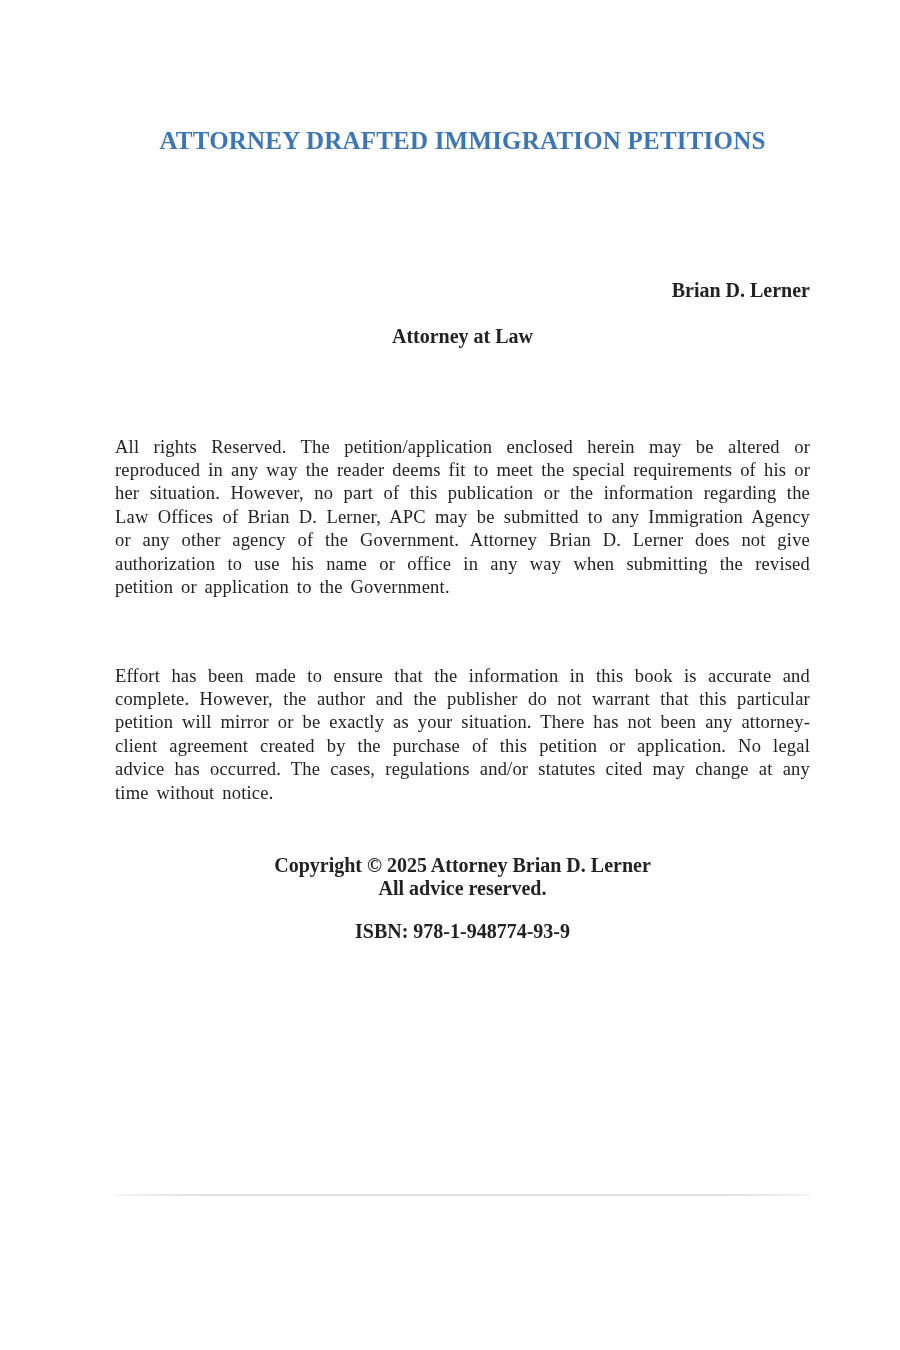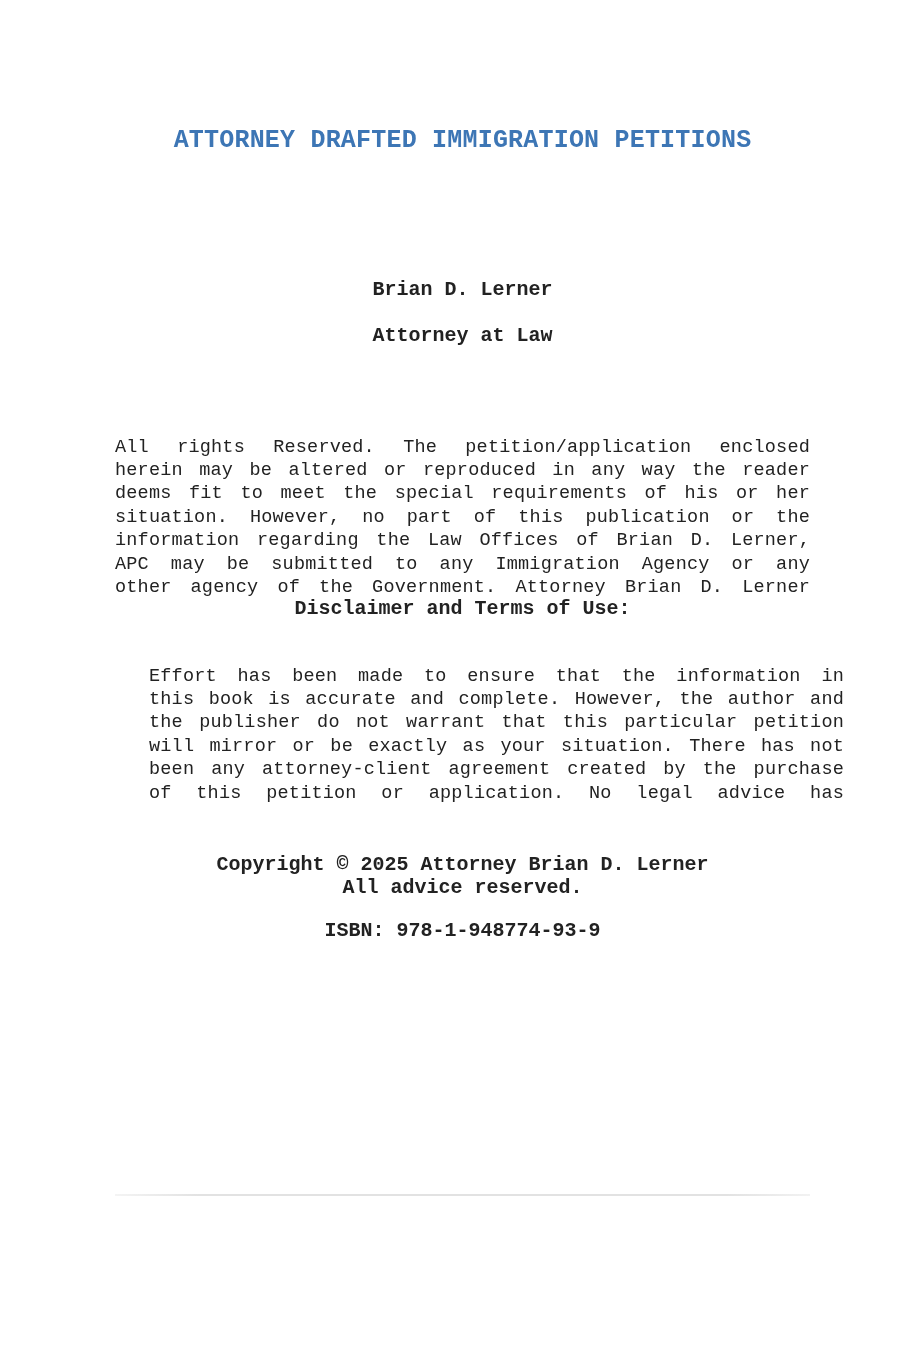--- a/index.html
+++ b/index.html
@@ -5,21 +5,21 @@
   html, body {
     margin: 0;
     padding: 0;
     background: #ffffff;
   }
   .page {
     position: relative;
     width: 900px;
     height: 1316px;
     background: var(--background, #ffffff);
-    font-family: Liberation Mono, monospace;
+    font-family: Liberation Serif, serif;
     color: var(--body-text, #222222);
     overflow: hidden;
   }
   .block {
     position: absolute;
     left: 115px;
     width: 695px;
   }
   .centered { text-align: center; }
 
@@ -35,20 +35,21 @@
     top: 191px;
     font-size: 20px;
     line-height: 24px;
     font-weight: bold;
   }
   .author-name {
     top: 278px;
     font-size: 20px;
     line-height: 24px;
     font-weight: bold;
+    text-align: right;
   }
   .author-title {
     top: 324px;
     font-size: 20px;
     line-height: 24px;
     font-weight: bold;
   }
   .body-para {
     font-size: 18.5px;
     line-height: 23.4px;
@@ -63,21 +64,20 @@
   }
   .disclaimer-heading {
     top: 597px;
     font-size: 20px;
     line-height: 24px;
     font-weight: bold;
   }
   .disclaimer-para {
     top: 646px;
     height: 141px;
-    margin-left: 34px;
   }
   .copyright-line {
     top: 853px;
     font-size: 20px;
     line-height: 24px;
     font-weight: bold;
   }
   .all-rights-line {
     top: 876px;
     font-size: 20px;
@@ -107,21 +107,20 @@
 
   <h1 class="block centered doc-title">ATTORNEY DRAFTED IMMIGRATION PETITIONS</h1>
 
 
   <div class="block centered author-name">Brian D. Lerner</div>
 
   <div class="block centered author-title">Attorney at Law</div>
 
   <p class="block body-para rights-para">All rights Reserved. The petition/application enclosed herein may be altered or reproduced in any way the reader deems fit to meet the special requirements of his or her situation. However, no part of this publication or the information regarding the Law Offices of Brian D. Lerner, APC may be submitted to any Immigration Agency or any other agency of the Government. Attorney Brian D. Lerner does not give authorization to use his name or office in any way when submitting the revised petition or application to the Government.</p>
 
-  <div class="block centered disclaimer-heading">Disclaimer and Terms of Use:</div>
 
   <p class="block body-para disclaimer-para">Effort has been made to ensure that the information in this book is accurate and complete. However, the author and the publisher do not warrant that this particular petition will mirror or be exactly as your situation. There has not been any attorney-client agreement created by the purchase of this petition or application. No legal advice has occurred. The cases, regulations and/or statutes cited may change at any time without notice.</p>
 
   <div class="block centered copyright-line">Copyright © 2025 Attorney Brian D. Lerner</div>
 
   <div class="block centered all-rights-line">All advice reserved.</div>
 
   <div class="block centered isbn-line">ISBN: 978-1-948774-93-9</div>
 
   <div class="block footer-divider"></div>

